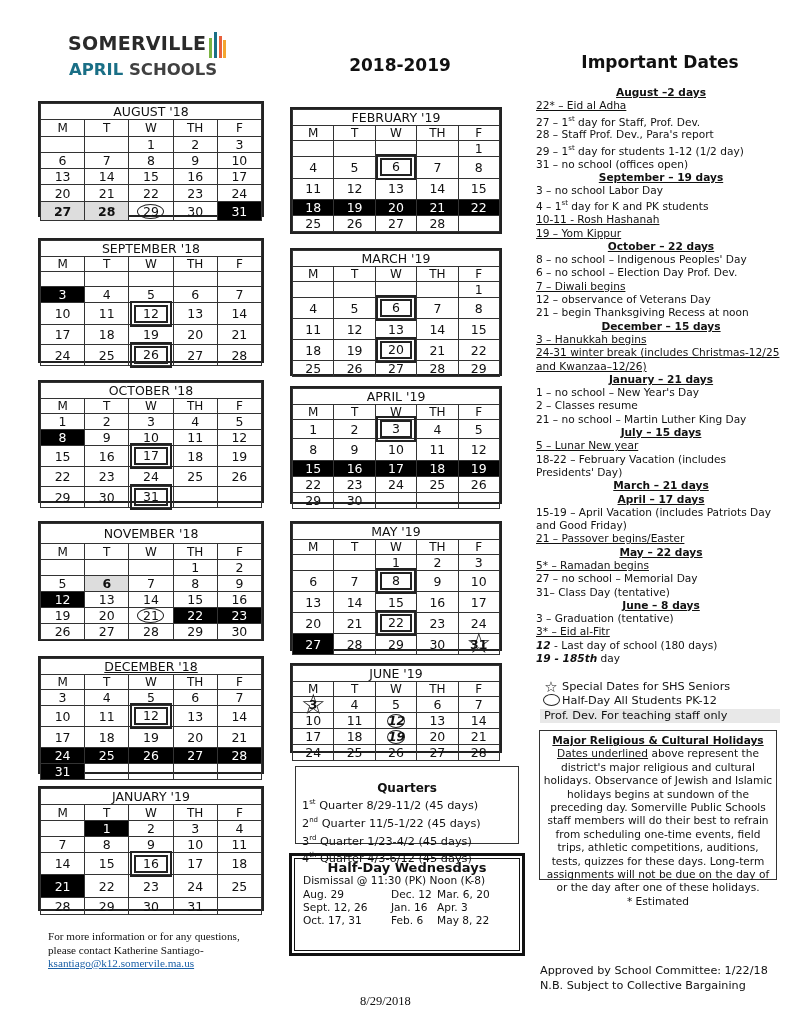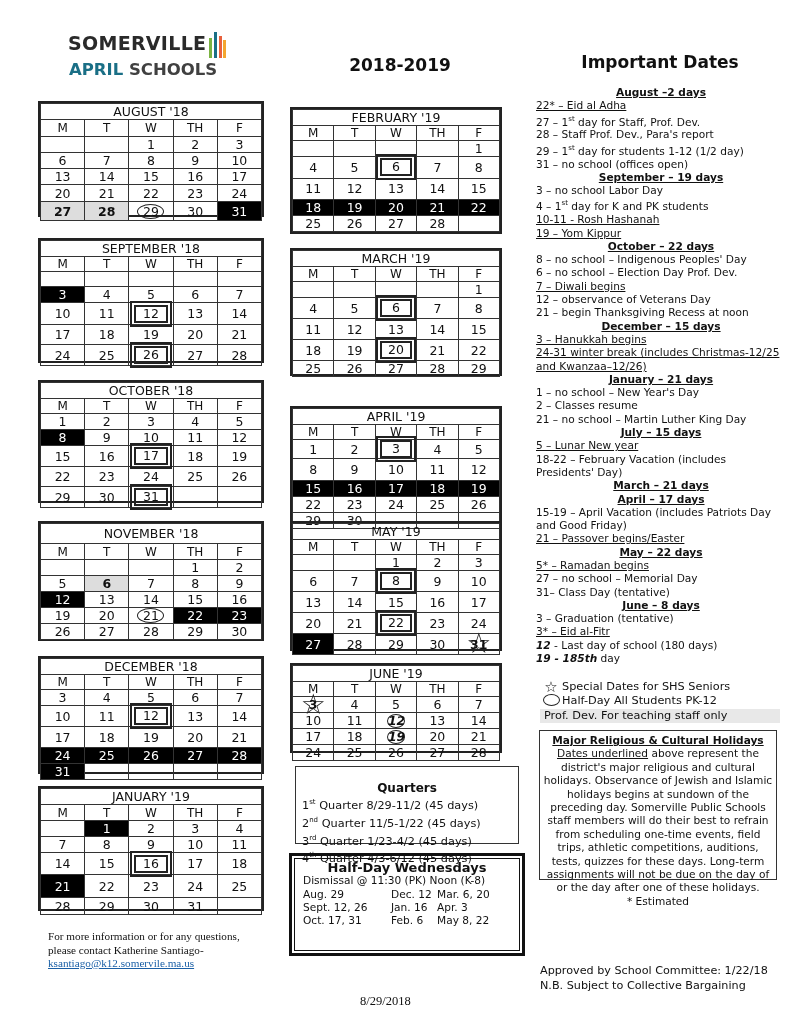--- a/index.html
+++ b/index.html
@@ -271,21 +271,21 @@
             <td>28</td>
             <td>29</td>
             <td>30</td>
           </tr>
         </tbody>
       </table>
     </div>
     <div class="cal" style="left: 38px; top: 656px; width: 226px; height: 118px;">
       <table>
         <tbody>
-          <tr style="height: 14px;">
+          <tr style="height: 14px; text-decoration: underline;">
             <td colspan="5">DECEMBER '18</td>
           </tr>
           <tr class="mh" style="height: 14px;">
             <td>M</td>
             <td>T</td>
             <td>W</td>
             <td>TH</td>
             <td>F</td>
           </tr>
           <tr style="height: 14px;">
@@ -472,21 +472,21 @@
           <tr style="height: 15px;">
             <td>25</td>
             <td>26</td>
             <td>27</td>
             <td>28</td>
             <td>29</td>
           </tr>
         </tbody>
       </table>
     </div>
-    <div class="cal" style="left: 290px; top: 406px; width: 212px; height: 118px;">
+    <div class="cal" style="left: 290px; top: 386px; width: 212px; height: 118px;">
       <table>
         <tbody>
           <tr style="height: 14px;">
             <td colspan="5">APRIL '19</td>
           </tr>
           <tr class="mh" style="height: 15px;">
             <td>M</td>
             <td>T</td>
             <td>W</td>
             <td>TH</td>

